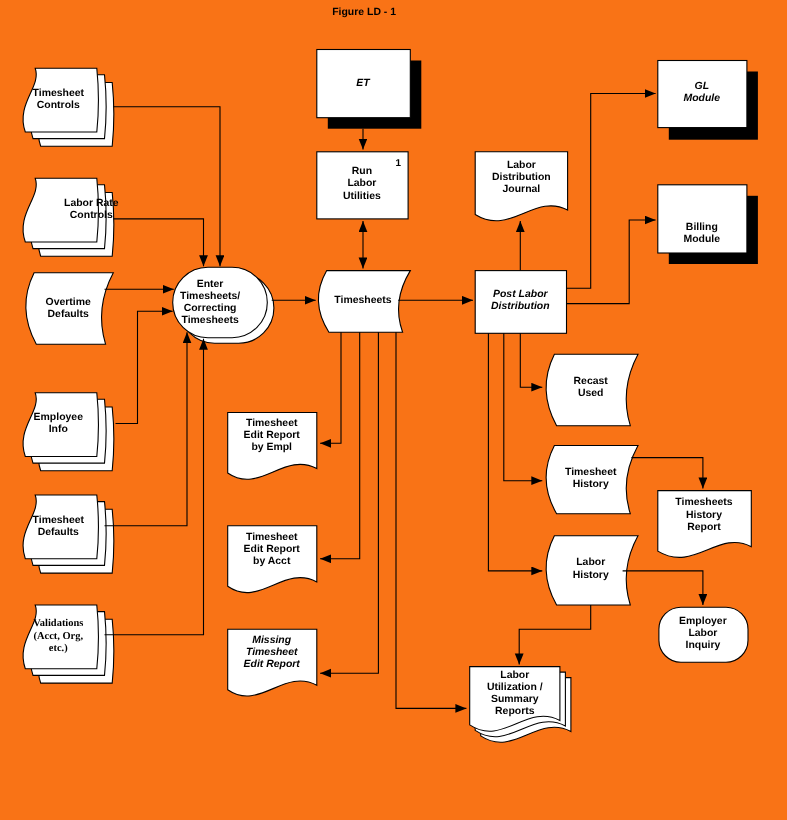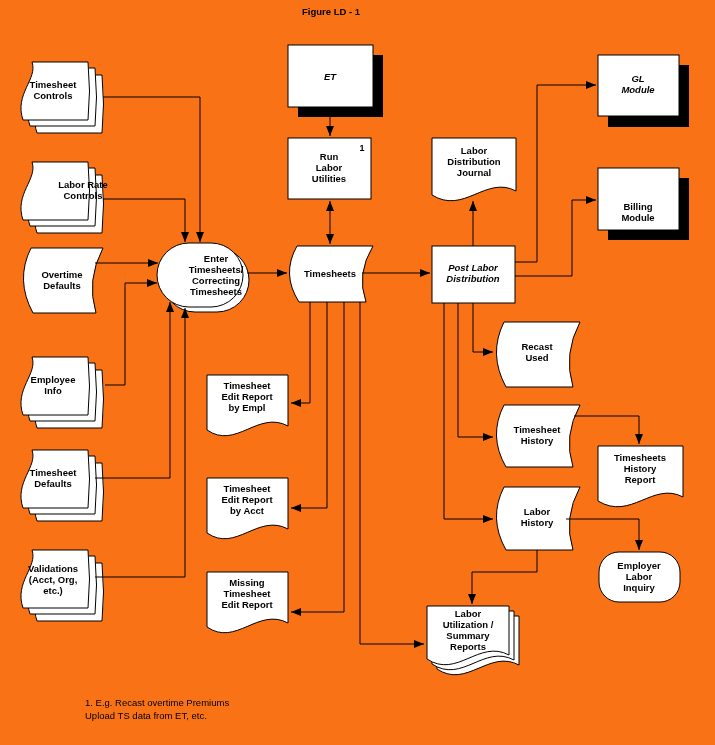--- a/index.html
+++ b/index.html
@@ -157,24 +157,24 @@
 <div class="lbl" style="left:53px;top:90px;">Timesheet
 Controls</div>
 <div class="lbl" style="left:67px;top:190px;margin-left:16px;">Labor Rate
 Controls</div>
 <div class="lbl" style="left:62px;top:280px;">Overtime
 Defaults</div>
 <div class="lbl" style="left:53px;top:385px;">Employee
 Info</div>
 <div class="lbl" style="left:53px;top:478px;">Timesheet
 Defaults</div>
-<div class="lbl" style="left:53px;top:579px;">Validations
+<div class="lbl" style="left:53px;top:579px;font-family:Liberation Serif, serif;">Validations
 (Acct, Org,
 etc.)</div>
-<div class="lbl" style="left:216px;top:275px;">Enter
+<div class="lbl" style="left:191px;top:275px;">Enter
 Timesheets/
 Correcting
 Timesheets</div>
 <div class="lbl" style="left:330px;top:273px;">Timesheets</div>
 <div class="lbl" style="left:329px;top:167px;">Run
 Labor
 Utilities</div>
 <div class="supref" style="left:362px;top:148px;">1</div>
 <div class="lbl" style="left:330px;top:76px;font-style:italic;">ET</div>
 <div class="lbl" style="left:473px;top:273px;font-style:italic;">Post Labor
@@ -201,20 +201,18 @@
 <div class="lbl" style="left:468px;top:630px;">Labor
 Utilization /
 Summary
 Reports</div>
 <div class="lbl" style="left:247px;top:396px;">Timesheet
 Edit Report
 by Empl</div>
 <div class="lbl" style="left:247px;top:499px;">Timesheet
 Edit Report
 by Acct</div>
-<div class="lbl" style="left:247px;top:593px;">Missing
+<div class="lbl" style="left:247px;top:593px;font-style:italic;">Missing
 Timesheet
 Edit Report</div>
 
-<div class="note" style="left:85px;top:696px;">1. E.g. Recast overtime Premiums
-Upload TS data from ET, etc.</div>
 
 </div>
 
 </body></html>

